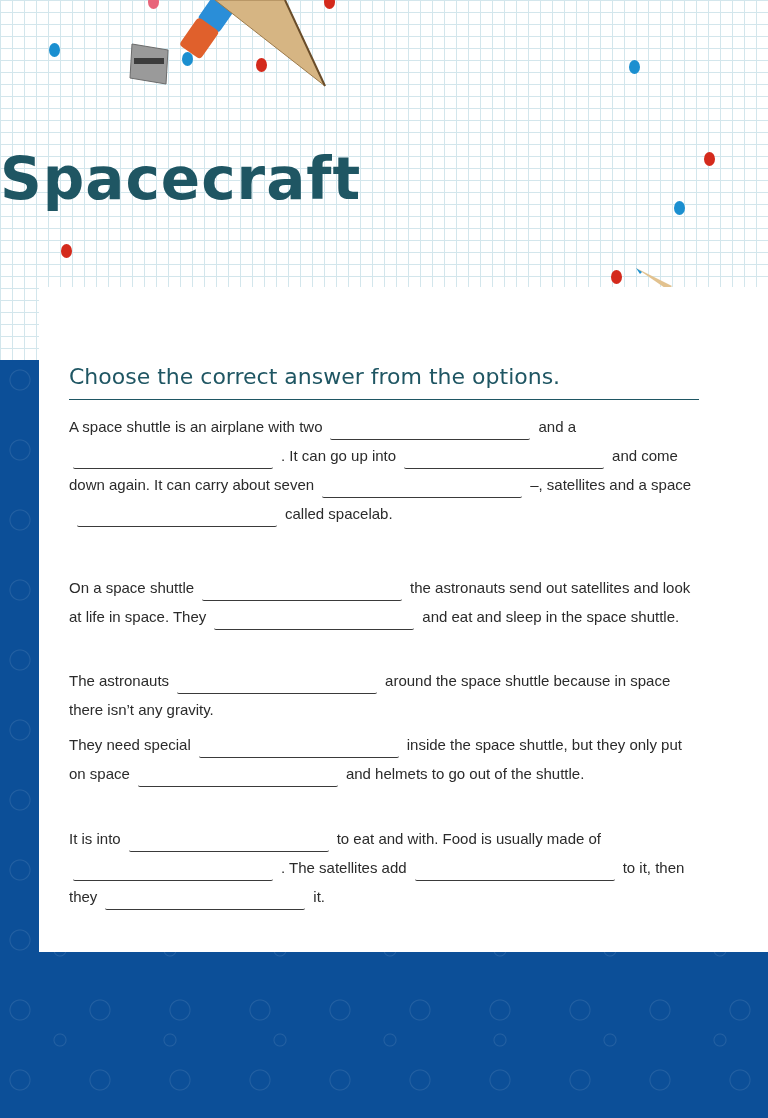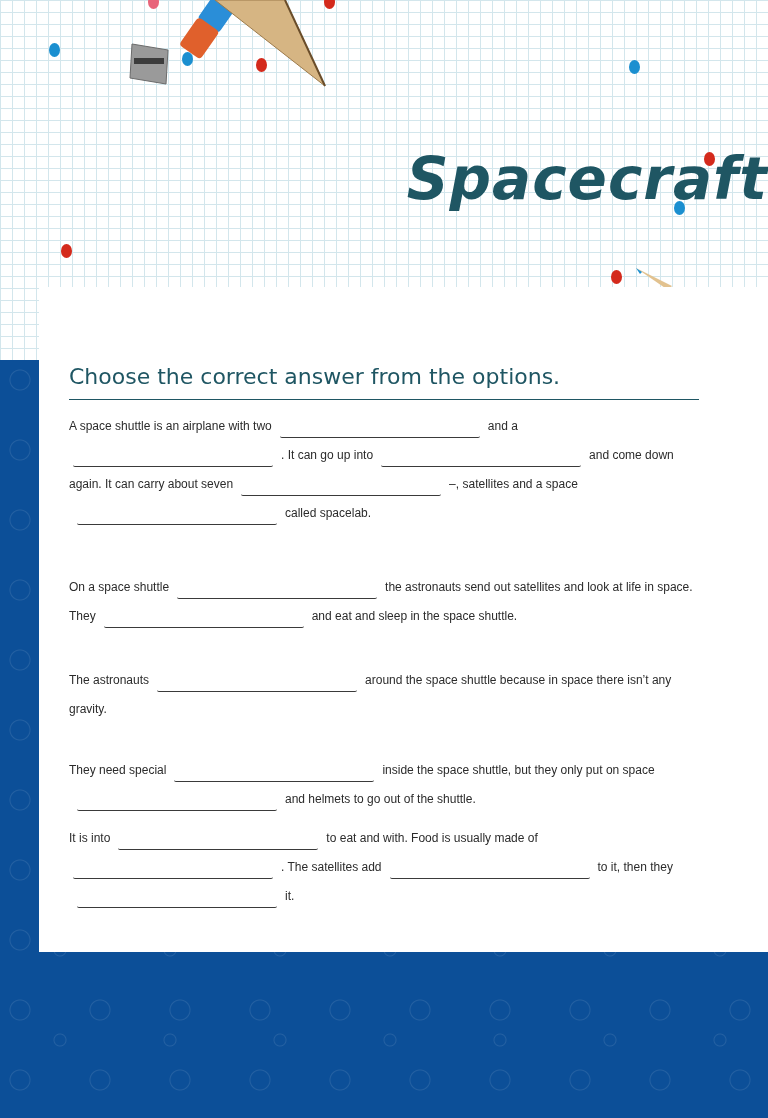--- a/index.html
+++ b/index.html
@@ -26,38 +26,38 @@
       background-size: 80px 70px, 110px 90px;
     }
     .doodle { position: absolute; }
     .dot { position: absolute; border-radius: 50%; width: 11px; height: 14px; }
     .dot.blue { background: #1b8fd0; }
     .dot.red { background: #d42a1c; }
     .dot.pink { background: #e8647a; }
 
     .title {
       position: absolute; left: 0; top: 145px; width: 768px;
-      text-align: right;
+      text-align: left;
       font-family: "DejaVu Sans", sans-serif;
-      font-size: 58px; color: #1f5663; letter-spacing: 1px; font-style: italic;
+      font-size: 58px; color: #1f5663; letter-spacing: 1px;
     }
     .card {
       position: absolute; left: 39px; top: 287px; width: 759px; height: 665px;
       background: #ffffff;
     }
     .instruction {
       position: absolute; left: 30px; top: 77px; width: 630px;
       font-size: 22px; color: #1f5663;
       padding-bottom: 10px;
       border-bottom: 1px solid #1f5663;
     }
     .para {
       position: absolute; left: 30px; width: 632px;
       font-family: "Liberation Sans", sans-serif;
-      font-size: 12px; color: #2b2b2b; line-height: 29px;
+      font-size: 15px; color: #2b2b2b; line-height: 29px;
     }
     .blank {
       display: inline-block; width: 200px; height: 22px;
       border-bottom: 1px solid #3a3a3a;
       border-radius: 0 0 2px 2px;
       vertical-align: -8px;
       margin: 0 8px;
     }
   </style>
 </head>
@@ -112,21 +112,21 @@
   </p>
 
   <p class="para" style="top:379px;">
     <span>The astronauts</span><span class="blank"></span><span>around the space shuttle because in space there isn’t any gravity.</span>
   </p>
 
   <p class="para" style="top:286px;">
     <span>On a space shuttle</span><span class="blank"></span><span>the astronauts send out satellites and look at life in space. They</span><span class="blank"></span><span>and eat and sleep in the space shuttle.</span>
   </p>
 
-  <p class="para" style="top:443px;margin-top:26px;">
+  <p class="para" style="top:443px;">
     <span>They need special</span><span class="blank"></span><span>inside the space shuttle, but they only put on space</span><span class="blank"></span><span>and helmets to go out of the shuttle.</span>
   </p>
 
   <p class="para" style="top:537px;">
     <span>It is into</span><span class="blank"></span><span>to eat and with. Food is usually made of</span>
     <span class="blank" style="margin-left:4px;"></span><span>. The satellites add</span><span class="blank"></span><span>to it, then they</span><span class="blank"></span><span>it.</span>
   </p>
 </div>
 
 </body></html>

